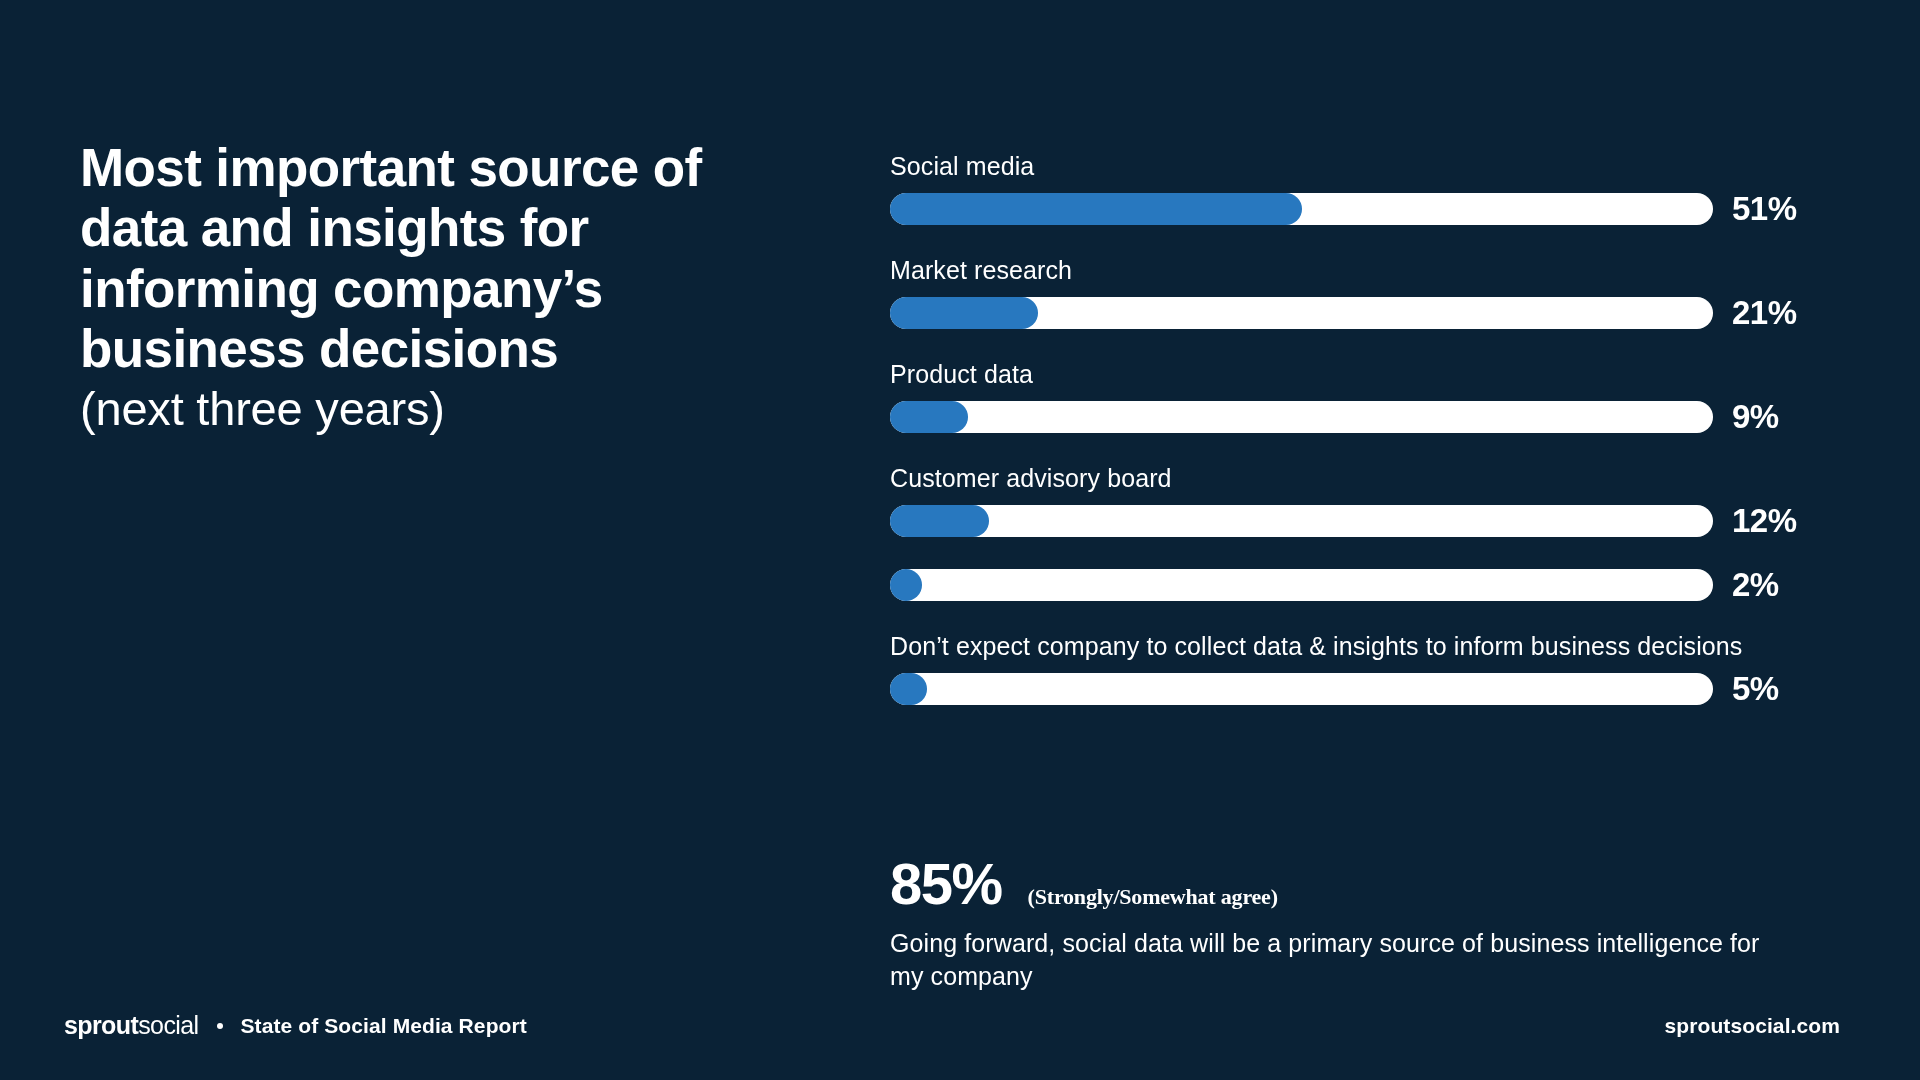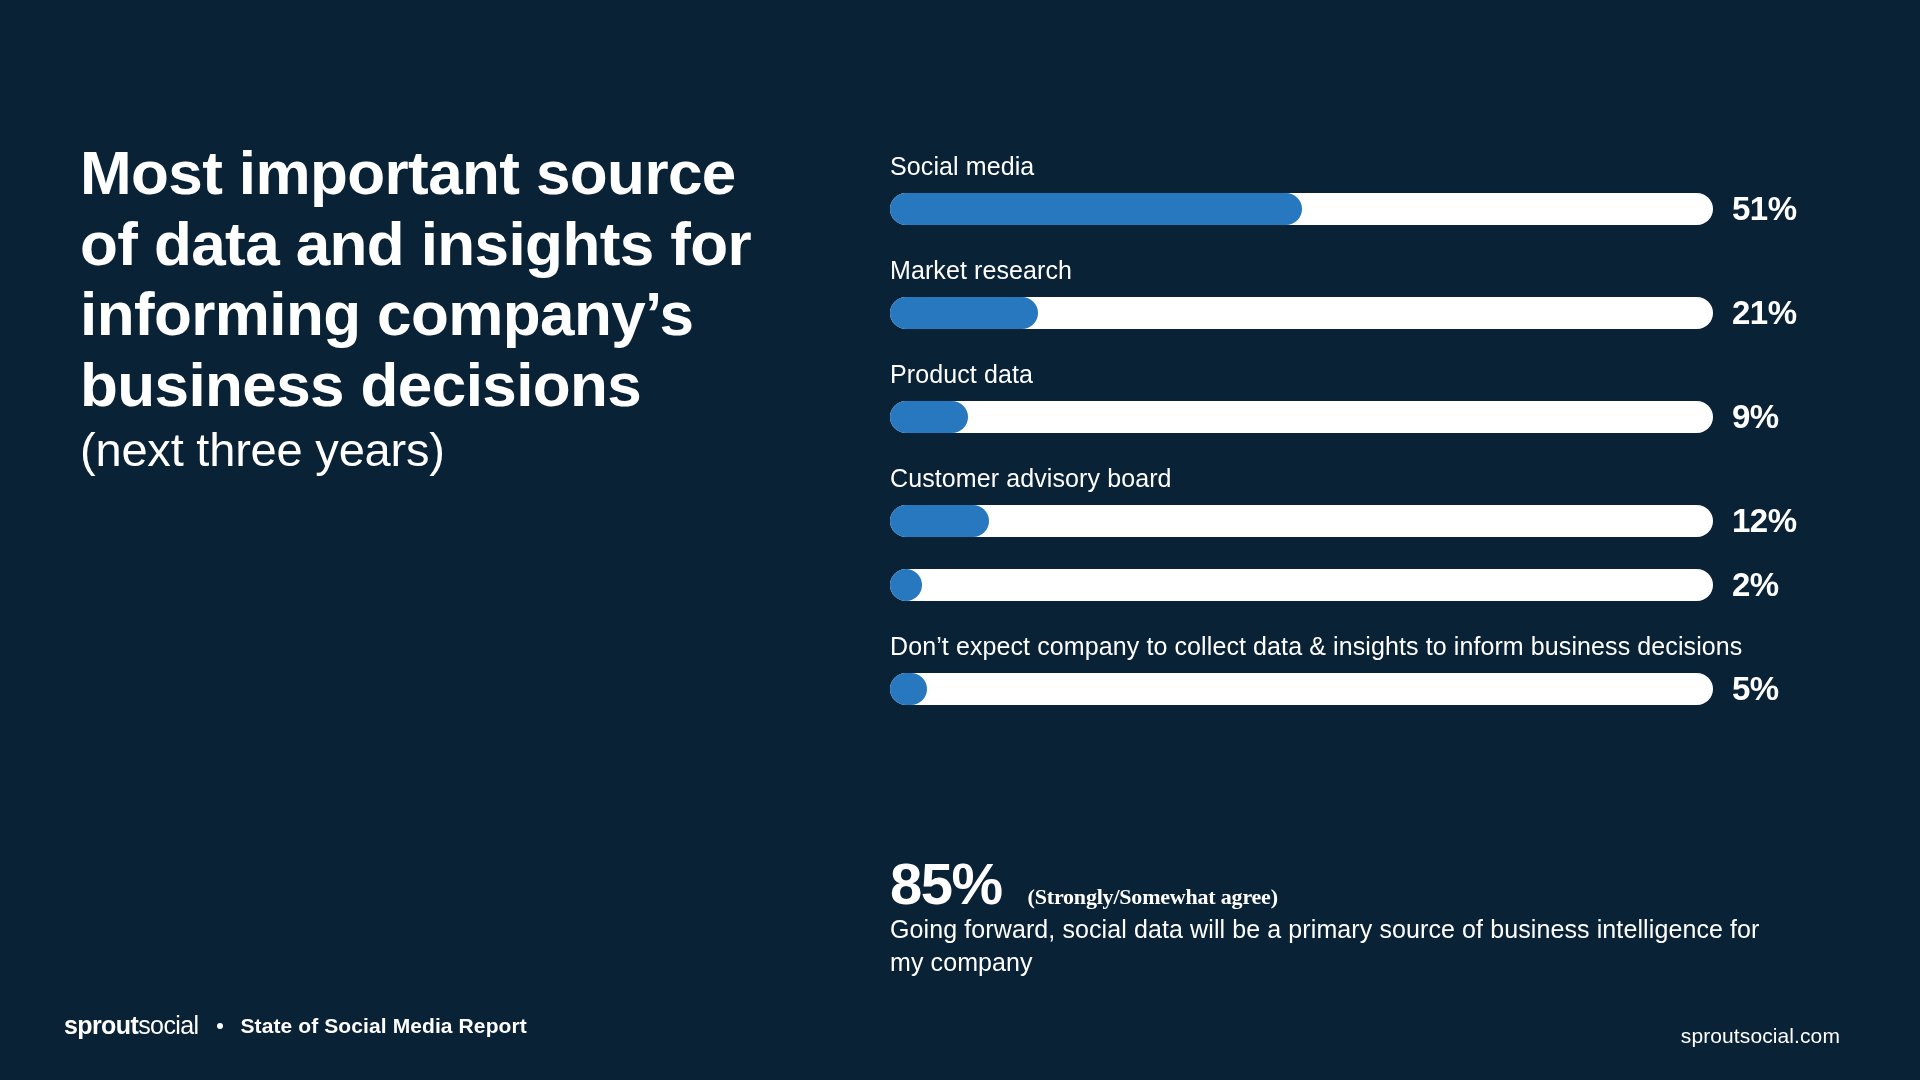--- a/index.html
+++ b/index.html
@@ -16,21 +16,21 @@
     background:#0a2236;
   }
 
   
   .title-block {
     position:absolute;
     left:80px; top:138px;
     width:700px;
   }
   .title-main {
-    font-size:62px;
+    font-size:53px;
     font-weight:bold;
     line-height:1.14;
     color:#ffffff;
     letter-spacing:-0.6px;
   }
   .title-sub {
     font-size:47px;
     font-weight:normal;
     line-height:1.14;
     color:#ffffff;
@@ -106,20 +106,21 @@
     color:#ffffff;
     margin-left:13px;
     letter-spacing:-0.2px;
     font-family:Liberation Serif, serif;
   }
   .stat-desc {
     font-size:25px;
     font-weight:normal;
     color:#ffffff;
     line-height:1.32;
+    margin-top:14px;
     letter-spacing:0.1px;
   }
 
   
   .footer-left {
     position:absolute;
     left:64px; bottom:40px;
     display:flex;
     align-items:center;
   }
@@ -139,23 +140,23 @@
     flex:0 0 auto;
   }
   .footer-report {
     font-size:21px;
     font-weight:bold;
     color:#ffffff;
     letter-spacing:0.1px;
   }
   .footer-right {
     position:absolute;
-    right:80px; bottom:32px;
+    right:80px; bottom:42px;
     font-size:21px;
-    font-weight:normal;
+    font-weight:bold;
     color:#ffffff;
     letter-spacing:0.1px;
   }
 </style>
 </head>
 <body>
 
 <div class="slide" style="background: rgb(10, 34, 54);">
 
   <div class="title-block">

